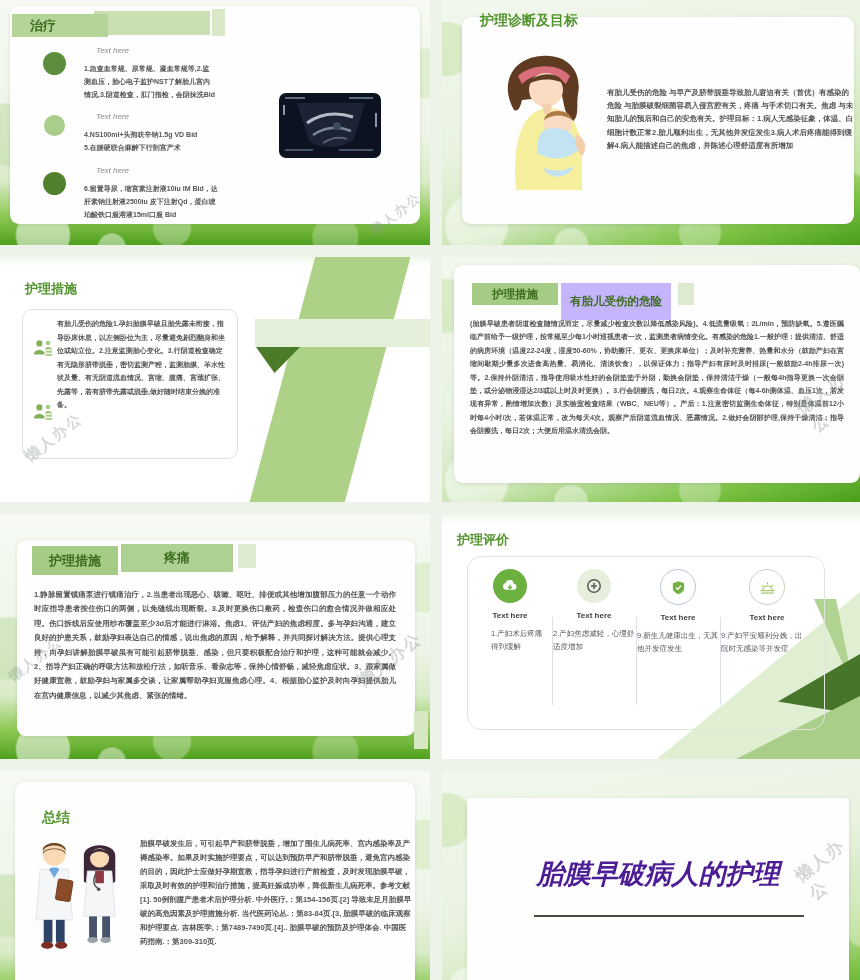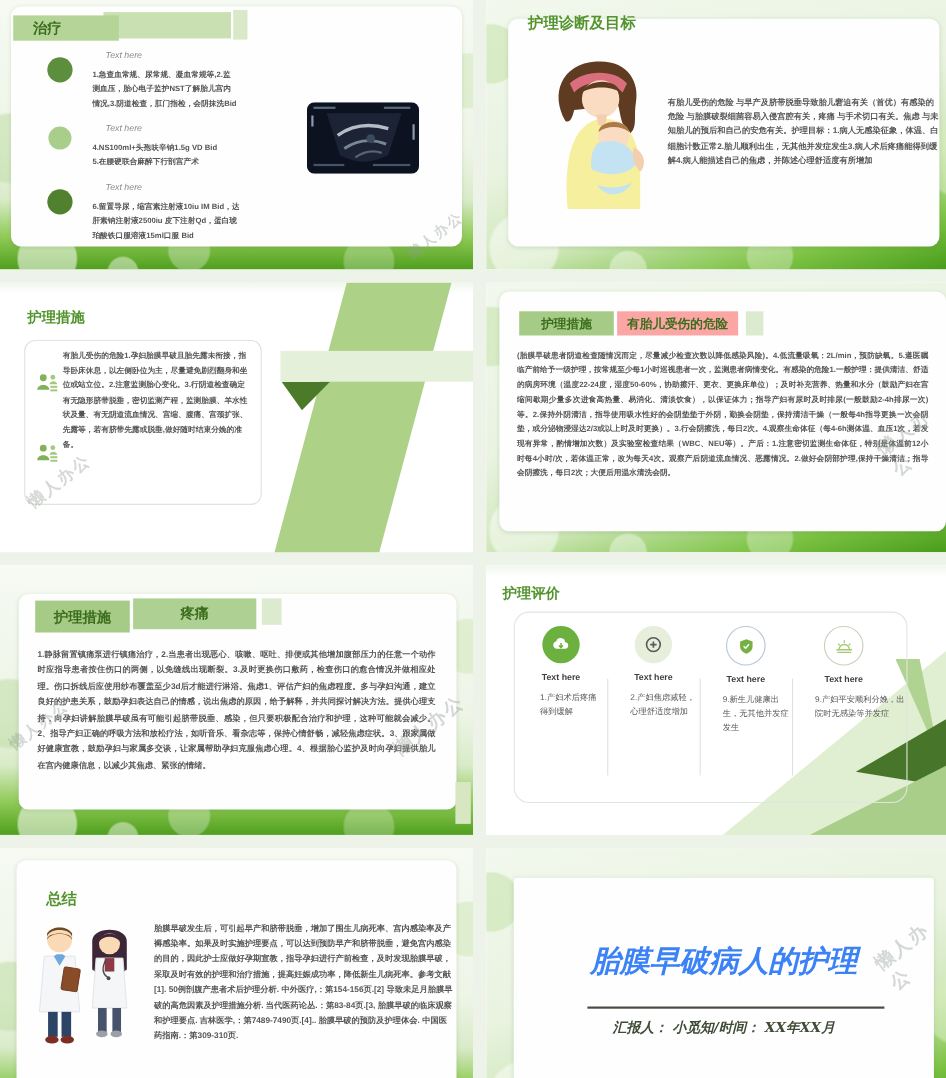--- a/index.html
+++ b/index.html
@@ -31,21 +31,21 @@
   .body-text{position:absolute;color:#555;text-align:justify;}
   .hdr-box{position:absolute;display:flex;align-items:center;}
   .hdr-box span{font-weight:bold;color:#3c6d1d;}
   .texthere{position:absolute;font-style:italic;color:#8a8a8a;font-size:8px;}
   
   .wm{position:absolute;color:rgba(145,155,145,.38);font-weight:bold;letter-spacing:2px;transform:rotate(-38deg);pointer-events:none;}
   
   .eval-col{position:absolute;width:82px;text-align:center;}
   .eval-icon{width:34px;height:34px;margin:0 auto;border-radius:50%;display:flex;align-items:center;justify-content:center;}
   .eval-label{font-weight:bold;color:#3f3f3f;font-size:8px;margin-top:8px;}
-  .eval-text{font-size:7.5px;color:#555;line-height:13px;margin-top:7px;text-align:left;margin-left:20px;}
+  .eval-text{font-size:7.5px;color:#555;line-height:13px;margin-top:7px;text-align:left;}
   .vdiv{position:absolute;width:1px;background:#dbe1e7;}
   .tri{position:absolute;}
 </style>
 </head>
 <body>
 
 <div class="page">
 
   <div class="slide">
     <div class="bokeh"></div>
@@ -129,21 +129,21 @@
     </svg>
     <div class="body-text" style="left:57px;top:60px;width:170px;font-size:7px;line-height:13.5px;font-weight:bold;text-align:left;">有胎儿受伤的危险1.孕妇胎膜早破且胎先露未衔接，指导卧床休息，以左侧卧位为主，尽量避免剧烈翻身和坐位或站立位。2.注意监测胎心变化。3.行阴道检查确定有无隐形脐带脱垂，密切监测产程，监测胎膜、羊水性状及量、有无阴道流血情况、宫缩、腹痛、宫颈扩张、先露等，若有脐带先露或脱垂,做好随时结束分娩的准备。</div>
   </div>
 
   <div class="slide">
     <div class="bokeh greener"></div>
     <div class="card" style="left:12px;top:8px;width:406px;height:218px;"></div>
     <div class="hdr-box" style="left:30px;top:26px;width:86px;height:22px;background:#a6cb87;justify-content:center;">
       <span style="font-size:11.5px;">护理措施</span>
     </div>
-    <div class="hdr-box" style="left:119px;top:26px;width:110px;height:22px;background:#fca5a5;justify-content:center;">
+    <div class="hdr-box" style="left:119px;top:26px;width:110px;height:37px;background:#c4b5fd;justify-content:center;">
       <span style="font-size:11.5px;">有胎儿受伤的危险</span>
     </div>
     <div class="abs" style="left:236px;top:26px;width:16px;height:22px;background:#dcead0;"></div>
     <div class="body-text" style="left:28px;top:60px;width:374px;font-size:7px;line-height:13.4px;font-weight:bold;">(胎膜早破患者阴道检查随情况而定，尽量减少检查次数以降低感染风险)。4.低流量吸氧：2L/min，预防缺氧。5.遵医嘱临产前给予一级护理，按常规至少每1小时巡视患者一次，监测患者病情变化。有感染的危险1.一般护理：提供清洁、舒适的病房环境（温度22-24度，湿度50-60%，协助擦汗、更衣、更换床单位）；及时补充营养、热量和水分（鼓励产妇在宫缩间歇期少量多次进食高热量、易消化、清淡饮食），以保证体力；指导产妇有尿时及时排尿(一般鼓励2-4h排尿一次)等。2.保持外阴清洁，指导使用吸水性好的会阴垫垫于外阴，勤换会阴垫，保持清洁干燥（一般每4h指导更换一次会阴垫，或分泌物浸湿达2/3或以上时及时更换）。3.行会阴擦洗，每日2次。4.观察生命体征（每4-6h测体温、血压1次，若发现有异常，酌情增加次数）及实验室检查结果（WBC、NEU等）。产后：1.注意密切监测生命体征，特别是体温前12小时每4小时/次，若体温正常，改为每天4次。观察产后阴道流血情况、恶露情况。2.做好会阴部护理,保持干燥清洁；指导会阴擦洗，每日2次；大便后用温水清洗会阴。</div>
   </div>
 
   <div class="slide">
     <div class="bokeh"></div>
     <div class="card" style="left:17px;top:26px;width:398px;height:196px;"></div>
     <div class="hdr-box" style="left:32px;top:32px;width:86px;height:29px;background:#a6cb87;justify-content:center;">
@@ -239,23 +239,22 @@
       <rect x="85" y="92" width="9" height="25" fill="#46536b"></rect>
       <ellipse cx="74" cy="119" rx="6" ry="3.5" fill="#9aa0a8"></ellipse>
       <ellipse cx="89" cy="119" rx="6" ry="3.5" fill="#9aa0a8"></ellipse>
     </svg>
     <div class="body-text" style="left:140px;top:66px;width:272px;font-size:7.5px;line-height:14px;font-weight:bold;text-align:left;">胎膜早破发生后，可引起早产和脐带脱垂，增加了围生儿病死率、宫内感染率及产褥感染率。如果及时实施护理要点，可以达到预防早产和脐带脱垂，避免宫内感染的目的，因此护士应做好孕期宣教，指导孕妇进行产前检查，及时发现胎膜早破，采取及时有效的护理和治疗措施，提高妊娠成功率，降低新生儿病死率。参考文献[1]. 50例剖腹产患者术后护理分析. 中外医疗,：第154-156页.[2] 导致未足月胎膜早破的高危因素及护理措施分析. 当代医药论丛.：第83-84页.[3, 胎膜早破的临床观察和护理要点. 吉林医学,：第7489-7490页.[4].. 胎膜早破的预防及护理体会. 中国医药指南.：第309-310页.</div>
   </div>
 
   <div class="slide">
     <div class="bokeh greener"></div>
     <div class="card" style="left:25px;top:27px;width:382px;height:196px;border-radius:3px;"></div>
-    <div class="abs" style="left:25px;top:85px;width:382px;text-align:center;font-family:'DejaVu Serif',serif;font-weight:bold;font-style:italic;color:#3b82f6;font-size:27px;">胎膜早破病人的护理</div>
+    <div class="abs" style="left:25px;top:85px;width:382px;text-align:center;font-family:'DejaVu Serif',serif;font-weight:bold;font-style:italic;color:#4c1d95;font-size:27px;">胎膜早破病人的护理</div>
     <div class="abs" style="left:92px;top:144px;width:270px;height:2px;background:#4a4a42;"></div>
-    <div class="abs" style="left:25px;top:155px;width:382px;text-align:center;font-family:'DejaVu Serif',serif;font-weight:bold;font-style:italic;color:#3e4b36;font-size:12.5px;">汇报人：  小觅知/时间：  XX年XX月</div>
   </div>
 
   <div class="wm" style="left:366px;top:205px;font-size:13px;">懒人办公</div>
   <div class="wm" style="left:20px;top:428px;font-size:15px;">懒人办公</div>
   <div class="wm" style="left:800px;top:378px;font-size:17px;">懒人办公</div>
   <div class="wm" style="left:352px;top:648px;font-size:17px;">懒人办公</div>
   <div class="wm" style="left:4px;top:650px;font-size:14px;">懒人办公</div>
   <div class="wm" style="left:798px;top:845px;font-size:17px;">懒人办公</div>
 
 </div>

